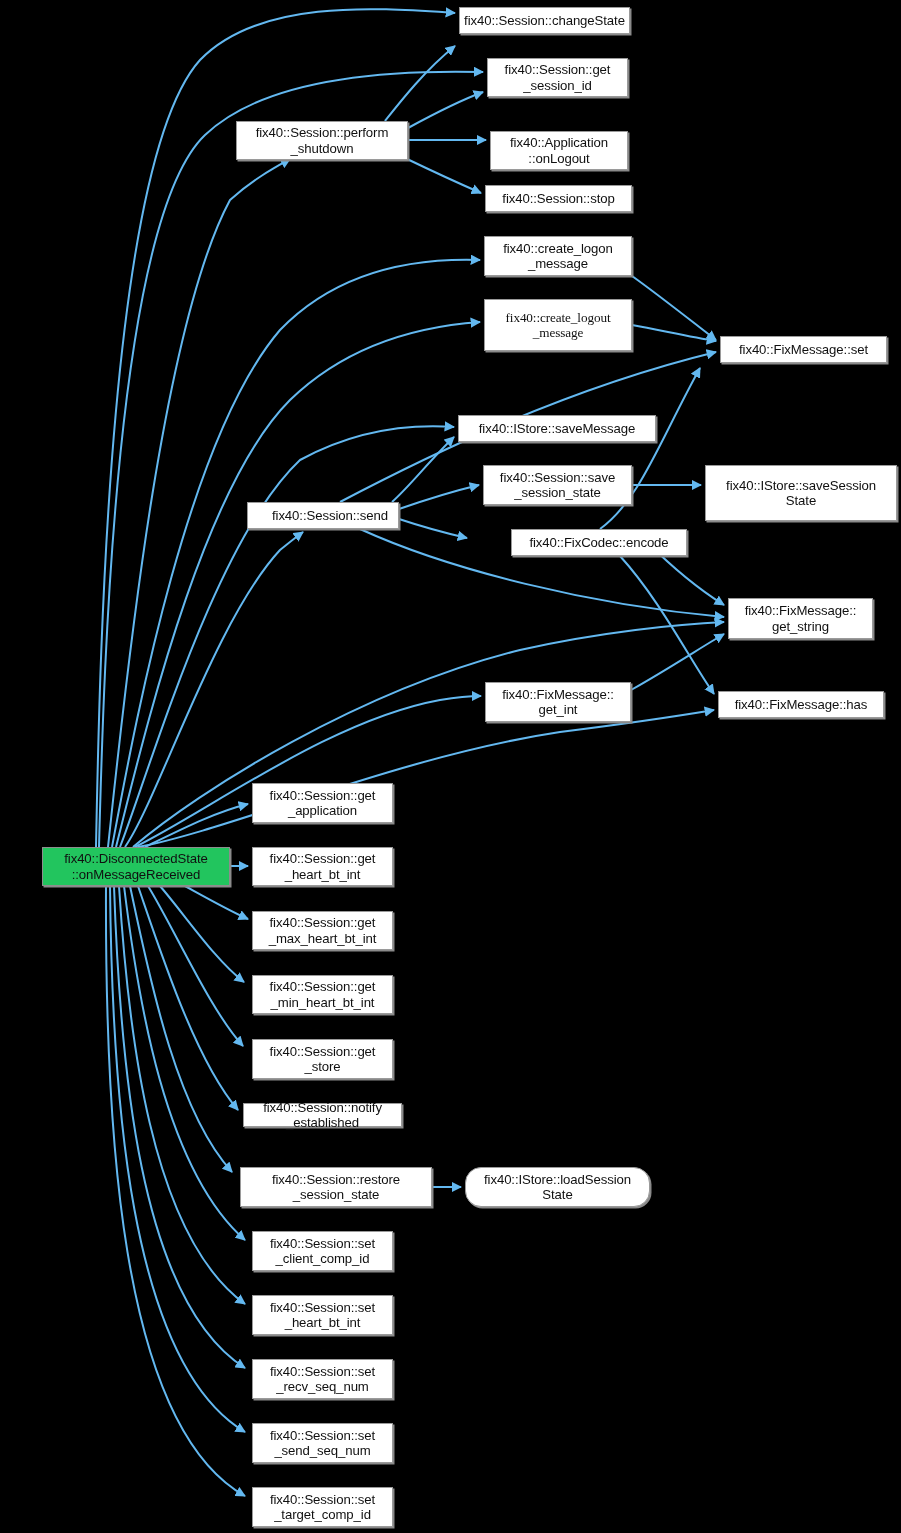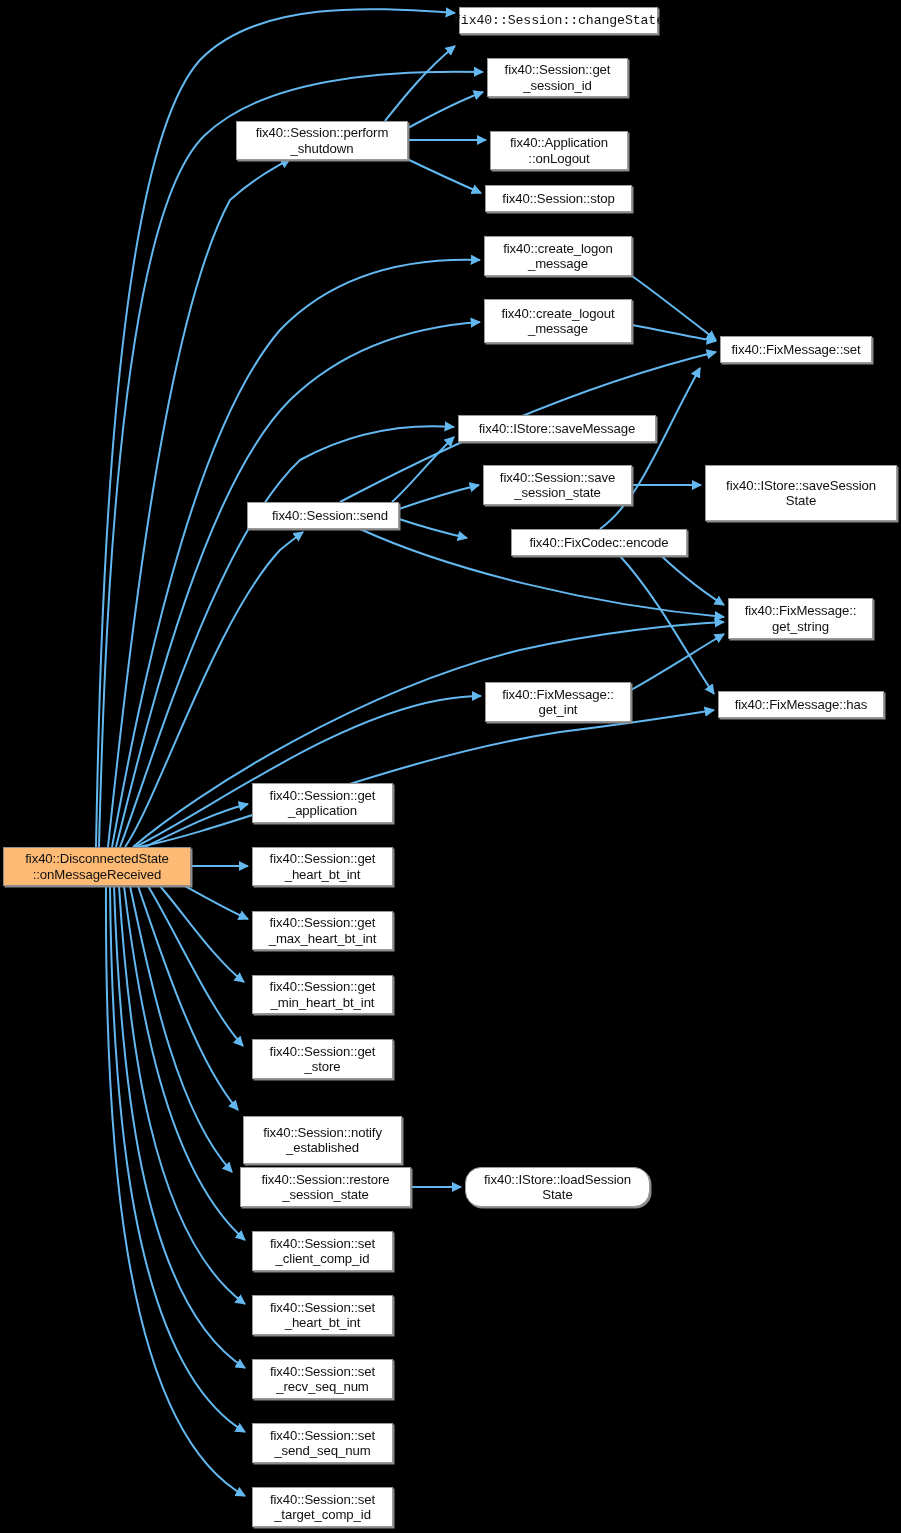--- a/index.html
+++ b/index.html
@@ -36,22 +36,23 @@
     text-align: center;
     color: #101010;
     font-family: "Liberation Sans", sans-serif;
     font-size: 13.2px;
     line-height: 15.5px;
     letter-spacing: -0.1px;
     white-space: pre-line;
     z-index: 2;
   }
   .node.current {
-    background: #fdba74;
+    background: #22c55e;
     border: 1px solid #8d8d8d;
+    margin-left: 39px;
   }
   .node-label {
     display: block;
     padding: 0 3px;
   }
 </style>
 </head>
 <body>
 
 <div id="graph-root">
@@ -99,33 +100,33 @@
         <path d="M 124 886 C 138 1000 165 1170 245 1240" fill="none" stroke="#63b8f0" stroke-width="2" marker-end="url(#arrow)"></path>
         <path d="M 119 886 C 128 1030 150 1235 245 1304" fill="none" stroke="#63b8f0" stroke-width="2" marker-end="url(#arrow)"></path>
         <path d="M 114 886 C 120 1060 138 1300 245 1368" fill="none" stroke="#63b8f0" stroke-width="2" marker-end="url(#arrow)"></path>
         <path d="M 110 886 C 112 1090 128 1362 245 1432" fill="none" stroke="#63b8f0" stroke-width="2" marker-end="url(#arrow)"></path>
         <path d="M 106 886 C 105 1120 118 1425 245 1496" fill="none" stroke="#63b8f0" stroke-width="2" marker-end="url(#arrow)"></path>
       </g>
   </svg>
   <div id="node-layer">
       <div class="node current" style="left: 3px; top: 847px; width: 188px; height: 39px;"><span class="node-label">fix40::DisconnectedState
 ::onMessageReceived</span></div>
-      <div class="node" style="left: 459px; top: 7px; width: 199px; height: 27px; font-family: Liberation Mono, monospace;"><span class="node-label">fix40::Session::changeState</span></div>
+      <div class="node" style="left: 459px; top: 7px; width: 171px; height: 27px;"><span class="node-label">fix40::Session::changeState</span></div>
       <div class="node" style="left: 487px; top: 58px; width: 141px; height: 39px;"><span class="node-label">fix40::Session::get
 _session_id</span></div>
       <div class="node" style="left: 236px; top: 121px; width: 172px; height: 39px;"><span class="node-label">fix40::Session::perform
 _shutdown</span></div>
       <div class="node" style="left: 490px; top: 121px; width: 138px; height: 39px; margin-top: 10px;"><span class="node-label">fix40::Application
 ::onLogout</span></div>
       <div class="node" style="left: 485px; top: 185px; width: 147px; height: 27px;"><span class="node-label">fix40::Session::stop</span></div>
       <div class="node" style="left: 484px; top: 236px; width: 148px; height: 40px;"><span class="node-label">fix40::create_logon
 _message</span></div>
-      <div class="node" style="left: 484px; top: 299px; width: 148px; height: 44px;"><span class="node-label">fix40::create_logout
+      <div class="node" style="left: 484px; top: 299px; width: 148px; height: 52px; font-family: Liberation Serif, serif;"><span class="node-label">fix40::create_logout
 _message</span></div>
-      <div class="node" style="left: 720px; top: 336px; width: 152px; height: 27px;"><span class="node-label">fix40::FixMessage::set</span></div>
+      <div class="node" style="left: 720px; top: 336px; width: 167px; height: 27px;"><span class="node-label">fix40::FixMessage::set</span></div>
       <div class="node" style="left: 458px; top: 415px; width: 198px; height: 27px;"><span class="node-label">fix40::IStore::saveMessage</span></div>
       <div class="node" style="left: 483px; top: 465px; width: 149px; height: 40px;"><span class="node-label">fix40::Session::save
 _session_state</span></div>
       <div class="node" style="left: 705px; top: 465px; width: 192px; height: 56px;"><span class="node-label">fix40::IStore::saveSession
 State</span></div>
       <div class="node" style="left: 247px; top: 502px; width: 152px; height: 27px; padding-left: 14px;"><span class="node-label">fix40::Session::send</span></div>
       <div class="node" style="left: 471px; top: 529px; width: 176px; height: 27px; margin-left: 40px;"><span class="node-label">fix40::FixCodec::encode</span></div>
       <div class="node" style="left: 728px; top: 598px; width: 145px; height: 41px;"><span class="node-label">fix40::FixMessage::
 get_string</span></div>
       <div class="node" style="left: 485px; top: 682px; width: 146px; height: 40px;"><span class="node-label">fix40::FixMessage::
@@ -134,23 +135,23 @@
       <div class="node" style="left: 252px; top: 783px; width: 141px; height: 40px;"><span class="node-label">fix40::Session::get
 _application</span></div>
       <div class="node" style="left: 252px; top: 847px; width: 141px; height: 39px;"><span class="node-label">fix40::Session::get
 _heart_bt_int</span></div>
       <div class="node" style="left: 252px; top: 911px; width: 141px; height: 39px;"><span class="node-label">fix40::Session::get
 _max_heart_bt_int</span></div>
       <div class="node" style="left: 252px; top: 975px; width: 141px; height: 39px;"><span class="node-label">fix40::Session::get
 _min_heart_bt_int</span></div>
       <div class="node" style="left: 252px; top: 1039px; width: 141px; height: 40px;"><span class="node-label">fix40::Session::get
 _store</span></div>
-      <div class="node" style="left: 243px; top: 1103px; width: 159px; height: 48px; margin-top: 13px;"><span class="node-label">fix40::Session::notify
+      <div class="node" style="left: 243px; top: 1103px; width: 159px; height: 24px;"><span class="node-label">fix40::Session::notify
 _established</span></div>
-      <div class="node" style="left: 240px; top: 1167px; width: 171px; height: 40px;"><span class="node-label">fix40::Session::restore
+      <div class="node" style="left: 240px; top: 1167px; width: 192px; height: 40px;"><span class="node-label">fix40::Session::restore
 _session_state</span></div>
       <div class="node" style="left: 465px; top: 1167px; width: 185px; height: 40px; border-radius: 16px;"><span class="node-label">fix40::IStore::loadSession
 State</span></div>
       <div class="node" style="left: 252px; top: 1231px; width: 141px; height: 40px;"><span class="node-label">fix40::Session::set
 _client_comp_id</span></div>
       <div class="node" style="left: 252px; top: 1295px; width: 141px; height: 40px;"><span class="node-label">fix40::Session::set
 _heart_bt_int</span></div>
       <div class="node" style="left: 252px; top: 1359px; width: 141px; height: 40px;"><span class="node-label">fix40::Session::set
 _recv_seq_num</span></div>
       <div class="node" style="left: 252px; top: 1423px; width: 141px; height: 40px;"><span class="node-label">fix40::Session::set

